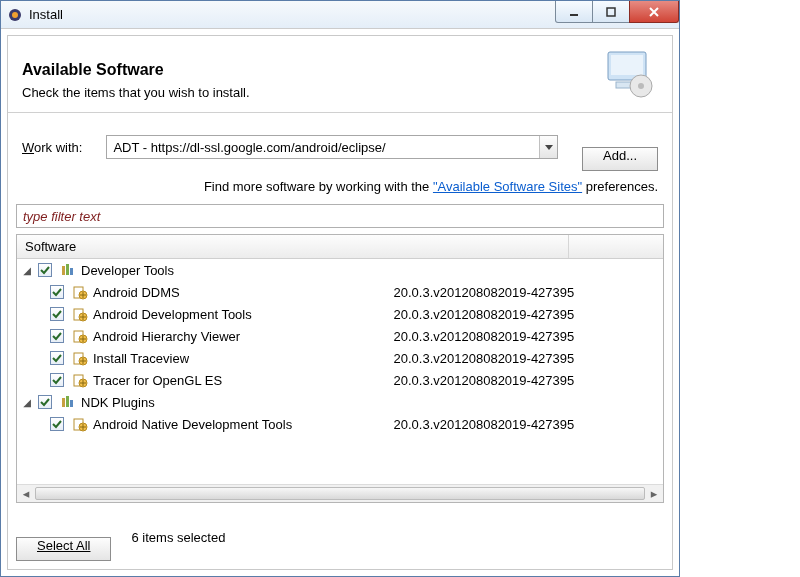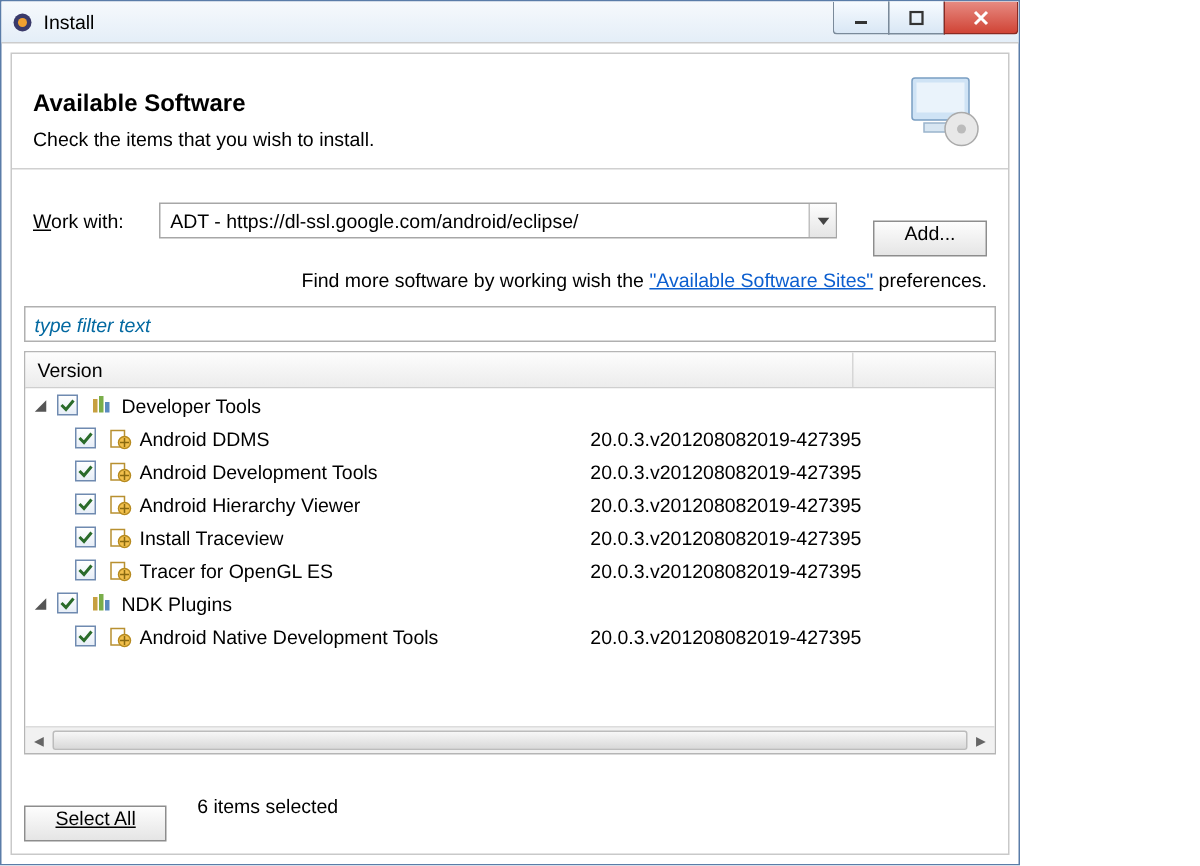--- a/index.html
+++ b/index.html
@@ -21,21 +21,21 @@
   .banner-icon { width:60px; height:54px; }
   .workrow { display:flex; align-items:center; padding: 10px 14px 4px 14px; gap:24px;}
   .workrow label { white-space:nowrap; }
   .underline { text-decoration: underline; }
   .combo { flex:1; position:relative; height:24px; border:1px solid #a7a7a7; background:#fff; display:flex; align-items:center;}
   .combo span { padding: 0 6px; flex:1; overflow:hidden; white-space:nowrap;}
   .combo .arrow { width:18px; height:100%; border-left:1px solid #c0c0c0; display:flex; align-items:center; justify-content:center; background:linear-gradient(to bottom,#fdfdfd,#e5e5e5);}
   .btn { height:24px; padding:0 20px; border:1px solid #8d8d8d; background:linear-gradient(to bottom,#fdfdfd,#e5e5e5); display:flex; justify-content:center; cursor:default;margin-top:24px;}
   .hintrow { text-align:right; padding: 4px 14px 10px 14px; font-size:13px;}
   .hintrow a { color:#0b5ecf; }
-  .filter { margin: 0 8px; height: 24px; border:1px solid #b0b0b0; background:#fff; padding:0 6px; display:flex; align-items:center; color:#0369a1; font-style:italic;}
+  .filter { margin: 0 8px; height: 24px; border:1px solid #b0b0b0; background:#fff; padding:0 6px; display:flex; align-items:center; color:#7f1d1d; font-style:italic;}
   .table-wrap { margin: 6px 8px 2px 8px; border:1px solid #b5b5b5; flex:1; display:flex; flex-direction:column; min-height:0;}
   .thead { display:flex; height:24px; background:linear-gradient(to bottom,#fdfdfd,#ececec); border-bottom:1px solid #cfcfcf;}
   .th { padding:0 8px; display:flex; align-items:center; border-right:1px solid #d6d6d6; font-size:13px;}
   .th.name { flex:1.15; }
   .th.ver { flex:0.85; }
   .tbody { flex:1; overflow:hidden; background:#fff; }
   .row { display:flex; align-items:center; height:22px; padding-left:4px; }
   .cell-name { flex:1.15; display:flex; align-items:center; gap:2px; overflow:hidden;}
   .cell-ver { flex:0.85; padding-left:8px; white-space:nowrap;}
   .twisty { width:12px; color:#555; font-size:10px; text-align:center;} .indent1 { width:24px; }
@@ -109,30 +109,30 @@
               <path d="M0 0 L8 0 L4 5 Z" fill="#444"></path>
             </svg>
           </div>
       </div>
       <div class="btn">
           <span>Add...</span>
         </div>
     </div>
 
     <div class="hintrow">
-      <span>Find more software by working wish the </span><a href="#">"Available Software Sites"</a><span> preferences.</span>
+      <span>Find more software by working with the </span><a href="#">"Available Software Sites"</a><span> preferences.</span>
     </div>
 
     <div class="filter">
       <span>type filter text</span>
     </div>
 
     <div class="table-wrap">
       <div class="thead">
-        <div class="th ver">Version</div>
+        <div class="th ver">Software</div>
       </div>
       <div class="tbody" id="tbody">
           <div class="row">
             <div class="cell-name">
               <span class="twisty">◢</span>
               <span class="chk">
                 <svg width="10" height="10">
                   <path d="M1 5 L4 8 L9 2" stroke="#2a6b2a" stroke-width="2" fill="none"></path>
                 </svg>
               </span>

